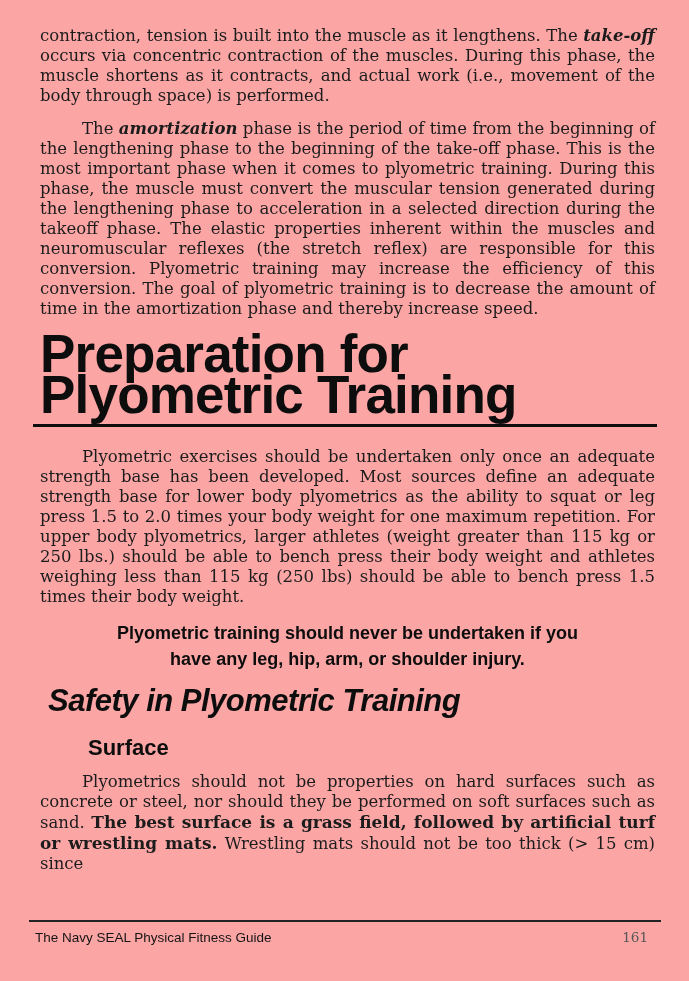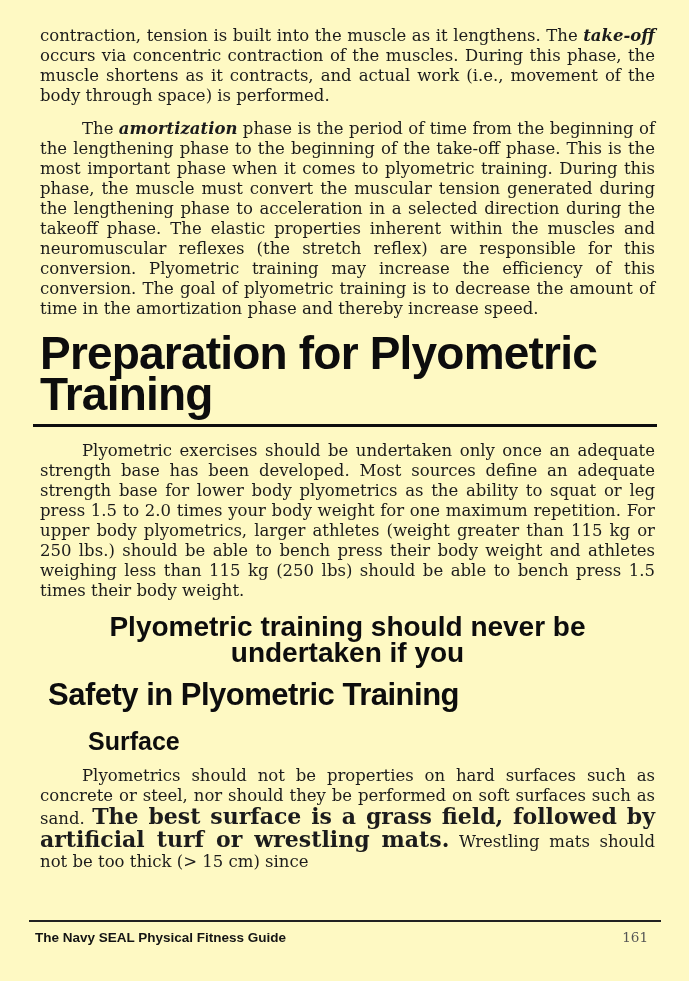--- a/index.html
+++ b/index.html
@@ -5,21 +5,21 @@
   html, body {
     margin: 0;
     padding: 0;
     background: #888;
   }
   .page {
     position: relative;
     width: 689px;
     height: 981px;
     margin: 0 auto;
-    background: #fef9c3;
+    background: #fca5a5;
     color: #1c1c1c;
     font-family: "DejaVu Serif", serif;
     overflow: hidden;
     box-sizing: border-box;
   }
   .content {
     position: absolute;
     top: 0;
     left: 40px;
     width: 615px;
@@ -27,89 +27,90 @@
   .para {
     font-size: 16.5px;
     line-height: 20px;
     text-align: justify;
     text-indent: 42px;
     margin: 0;
   }
   .para.no-indent { text-indent: 0; }
   .p1 { margin-top: 26px; }
   .p2 { margin-top: 13px; }
-  .p3 { margin-top: 14px; }
+  .p3 { margin-top: 20px; }
   .p4 { margin-top: 14px; }
   .p5 { margin-top: 11px; }
   .bi {
     font-weight: bold;
     font-style: italic;
   }
   .big-bold {
     font-weight: bold;
-    font-size: 22px;
+    font-size: 17px;
     line-height: 20px;
     font-style: normal;
   }
   h1.chapter-title {
     margin: 14px 0 0 0;
     font-family: "Liberation Sans", sans-serif;
     font-weight: bold;
-    font-size: 46px;
+    font-size: 53px;
     line-height: 41px;
     letter-spacing: -0.8px;
     color: #0d0d0d;
   }
   .heavy-rule {
     margin: 9px 0 0 -7px;
     width: 624px;
     height: 3px;
     background: #0d0d0d;
   }
   .warning {
     margin: 13px 0 0 0;
     font-family: "Liberation Sans", sans-serif;
     font-weight: bold;
-    font-size: 28px;
+    font-size: 18px;
     line-height: 26px;
     text-align: center;
     color: #0d0d0d;
   }
   .warning .wline { display: block; }
   h2.section-title {
     margin: 12px 0 0 8px;
     font-family: "Liberation Sans", sans-serif;
     font-weight: bold;
     font-size: 31px;
     line-height: 34px;
     letter-spacing: -0.5px;
     color: #0d0d0d;
+    font-style: italic;
   }
   h3.subsection-title {
     margin: 16px 0 0 48px;
     font-family: "Liberation Sans", sans-serif;
     font-weight: bold;
-    font-size: 25px;
+    font-size: 22px;
     line-height: 27px;
     color: #0d0d0d;
   }
   .footer {
     position: absolute;
     top: 920px;
     left: 29px;
     width: 632px;
     border-top: 2px solid #222;
     padding-top: 7px;
     display: flex;
     justify-content: space-between;
     align-items: baseline;
   }
   .footer-title {
     font-family: "Liberation Sans", sans-serif;
-    font-weight: bold;
+    font-weight: normal;
     font-size: 13.5px;
     color: #141414;
     margin-left: 6px;
   }
   .footer-page {
     font-family: "DejaVu Serif", serif;
     font-size: 13.5px;
     color: #555;
     margin-right: 13px;
   }
@@ -125,20 +126,21 @@
     <p class="para p2"><span>The </span><em class="bi">amortization</em><span> phase is the period of time from the beginning of the lengthening phase to the beginning of the take-off phase. This is the most important phase when it comes to plyometric training. During this phase, the muscle must convert the muscular tension generated during the lengthening phase to acceleration in a selected direction during the takeoff phase. The elastic properties inherent within the muscles and neuromuscular reflexes (the stretch reflex) are responsible for this conversion. Plyometric training may increase the efficiency of this conversion. The goal of plyometric training is to decrease the amount of time in the amortization phase and thereby increase speed.</span></p>
 
     <h1 class="chapter-title">Preparation for Plyometric Training</h1>
 
     <div class="heavy-rule"></div>
 
     <p class="para p3">Plyometric exercises should be undertaken only once an adequate strength base has been developed. Most sources define an adequate strength base for lower body plyometrics as the ability to squat or leg press 1.5 to 2.0 times your body weight for one maximum repetition. For upper body plyometrics, larger athletes (weight greater than 115 kg or 250 lbs.) should be able to bench press their body weight and athletes weighing less than 115 kg (250 lbs) should be able to bench press 1.5 times their body weight.</p>
 
     <p class="warning">
         <span class="wline">Plyometric training should never be undertaken if you</span>
+        <span class="wline">have any leg, hip, arm, or shoulder injury.</span>
       </p>
 
     <h2 class="section-title">Safety in Plyometric Training</h2>
 
 
     <h3 class="subsection-title">Surface</h3>
 
     <p class="para p5"><span>Plyometrics should not be properties on hard surfaces such as concrete or steel, nor should they be performed on soft surfaces such as sand. </span><strong class="big-bold">The best surface is a grass field, followed by artificial turf or wrestling mats.</strong><span> Wrestling mats should not be too thick (&gt; 15 cm) since</span></p>
 
   </div>

